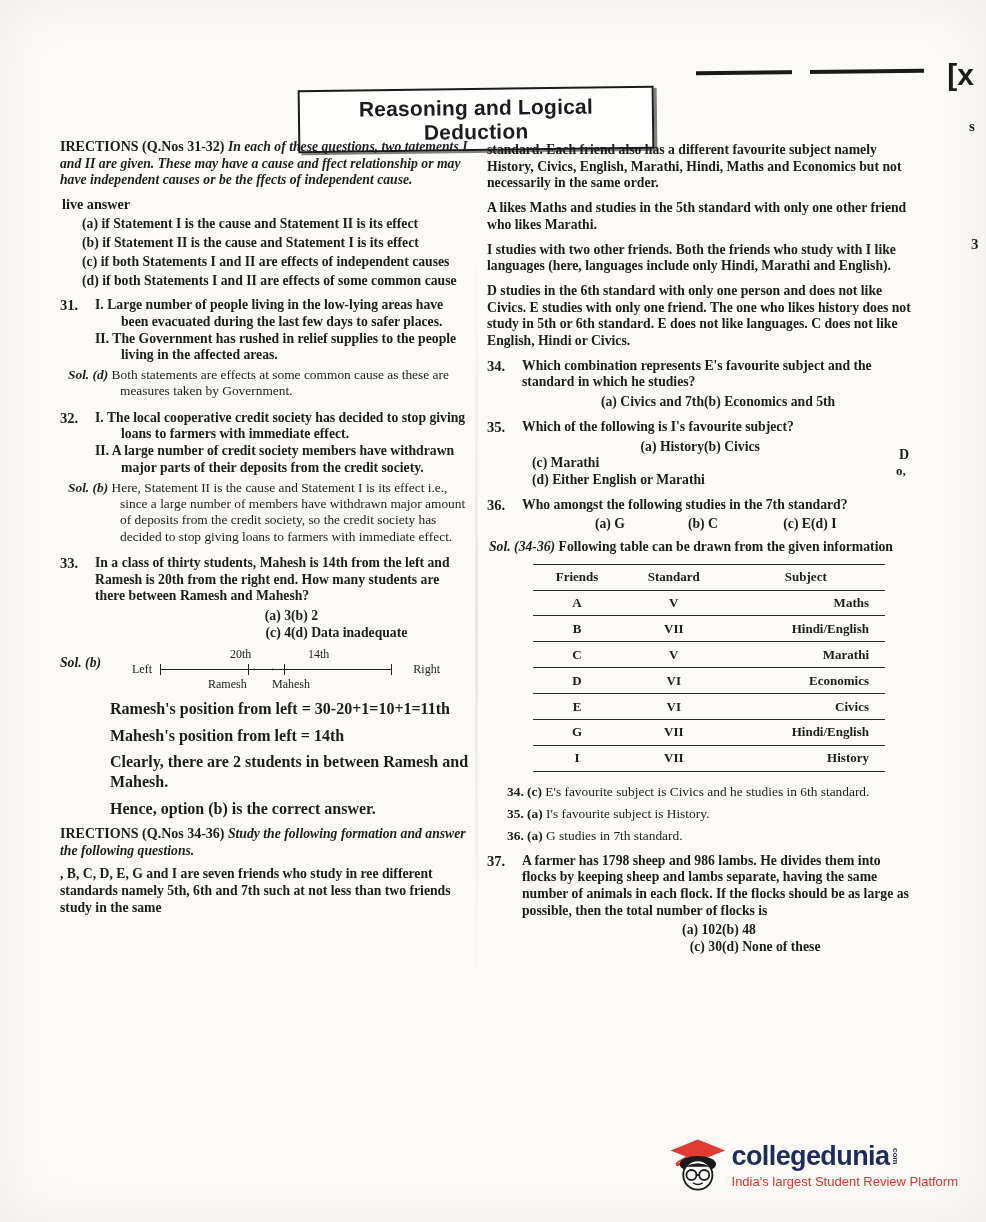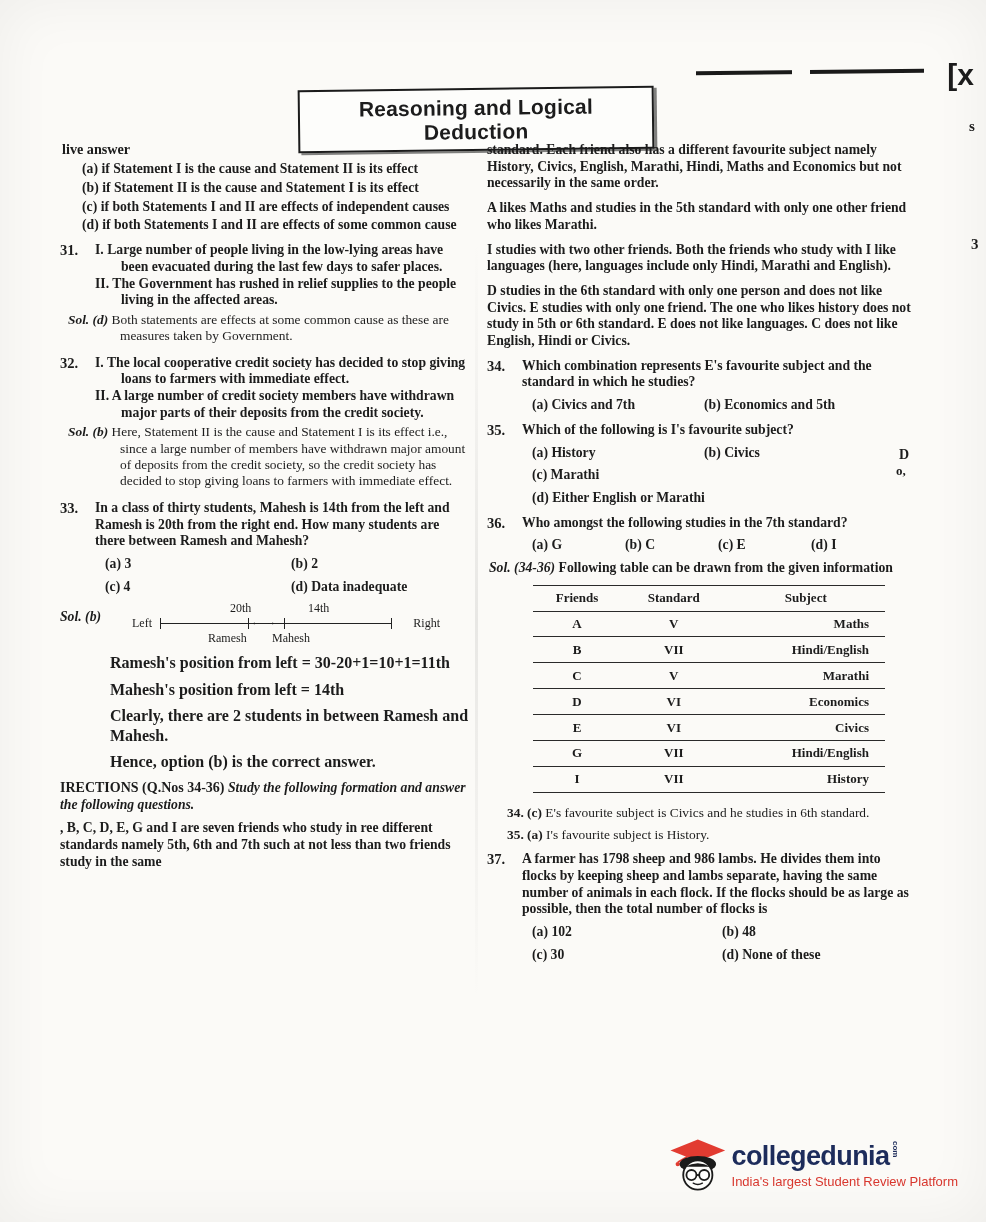--- a/index.html
+++ b/index.html
@@ -39,21 +39,21 @@
   .qnum { width:35px; flex:none; font-weight:700; font-size:14.6px; }
   .qbody { flex:1; }
   .qbody p { margin:0; font-weight:700; }
   .stmt { padding-left:26px; text-indent:-26px; font-weight:700; margin-bottom:4px; }
   .slab { font-weight:700; }
 
   .sol { margin:3px 0 10px 8px; padding-left:52px; text-indent:-52px; font-size:13.4px; }
   .sol .sr { font-weight:400; }
 
   .opts2 { margin:3px 0 0 10px; font-weight:700; }
-  .optrow { display:flex; margin-top:6px; font-weight:700; }
+  .optrow { display:flex; margin-top:0; font-weight:700;text-align:right; }
   .optrow span { font-weight:700; }
   .optrow.l33 span:first-child { width:186px; }
   .optrow.r2  span:first-child { width:172px; }
   .optrow.r37 span:first-child { width:190px; }
   .optrow.r4 span { width:93px; }
   .optrow.r4 span:last-child { width:auto; }
 
   .solrow { display:flex; align-items:flex-start; margin:5px 0 3px; }
   .solb33 { width:70px; flex:none; padding-top:9px; }
   .diagram33 { position:relative; width:310px; height:50px; font-size:12px; }
@@ -92,21 +92,21 @@
   .corner-mark { position:absolute; right:12px; top:58px; font:700 30px "Liberation Sans", sans-serif; }
   .edge { position:absolute; font-weight:700; font-family:"Liberation Serif", serif; }
   .edge-s { left:969px; top:118px; font-size:15px; }
   .edge-3 { left:971px; top:236px; font-size:15px; }
   .edge-d { left:899px; top:447px; font-size:14px; }
   .edge-o { left:896px; top:463px; font-size:13px; }
 
   
   .cd { position:absolute; right:28px; bottom:24px; display:flex; align-items:center; gap:5px; }
   .cd-mascot { width:62px; height:66px; }
-  .cd-row { display:flex; align-items:flex-start; }
+  .cd-row { display:flex; align-items:center; }
   .cd-brand { font-family:"Liberation Sans", sans-serif; font-weight:700; font-size:27px; color:#1d2c5b; letter-spacing:-0.6px; }
   .cd-com { writing-mode:vertical-rl; font-family:"Liberation Sans", sans-serif; font-size:8px; font-weight:700; color:#1d2c5b; margin-left:2px; line-height:1; }
   .cd-tag { font-family:"Liberation Sans", sans-serif; font-size:13px; color:#d8372e; margin-top:2px; }
 </style>
 </head>
 <body>
 
 <div class="page">
   <div class="gutter"></div>
 
@@ -116,20 +116,24 @@
   <div class="edge edge-3">3</div>
   <div class="edge edge-d">D</div>
   <div class="edge edge-o">o,</div>
 
   <div class="title-box">
     <span class="t">Reasoning and Logical Deduction</span>
   </div>
 
   <div class="col col-left">
 
+    <div class="dirblock">
+      <span class="dir-head">IRECTIONS (Q.Nos 31-32)</span>
+      <span class="dir-body">In each of these questions, two tatements I and II are given. These may have a cause and ffect relationship or may have independent causes or be the ffects of independent cause.</span>
+    </div>
 
     <p class="ga">live answer</p>
 
     <p class="ansopt">
       <span>(a)</span>
       <span>if Statement I is the cause and Statement II is its effect</span>
     </p>
     <p class="ansopt">
       <span>(b)</span>
       <span>if Statement II is the cause and Statement I is its effect</span>
@@ -321,20 +325,24 @@
       </tbody>
     </table>
 
     <p class="ansline">
       <span class="ah">34. (c)</span>
       <span class="ab">E's favourite subject is Civics and he studies in 6th standard.</span>
     </p>
     <p class="ansline">
       <span class="ah">35. (a)</span>
       <span class="ab">I's favourite subject is History.</span>
+    </p>
+    <p class="ansline">
+      <span class="ah">36. (a)</span>
+      <span class="ab">G studies in 7th standard.</span>
     </p>
 
     <div class="q">
       <span class="qnum">37.</span>
       <div class="qbody">
         <p>A farmer has 1798 sheep and 986 lambs. He divides them into flocks by keeping sheep and lambs separate, having the same number of animals in each flock. If the flocks should be as large as possible, then the total number of flocks is</p>
         <div class="opts2">
           <div class="optrow r37">
             <span>(a) 102</span>
             <span>(b) 48</span>

